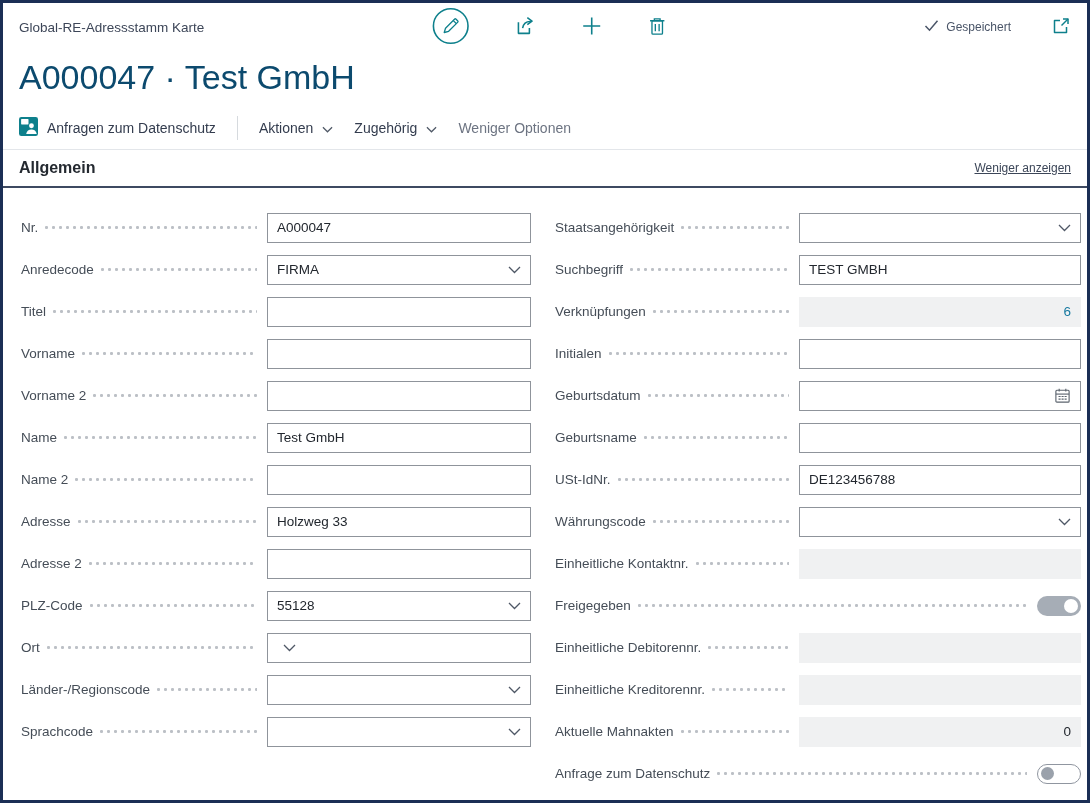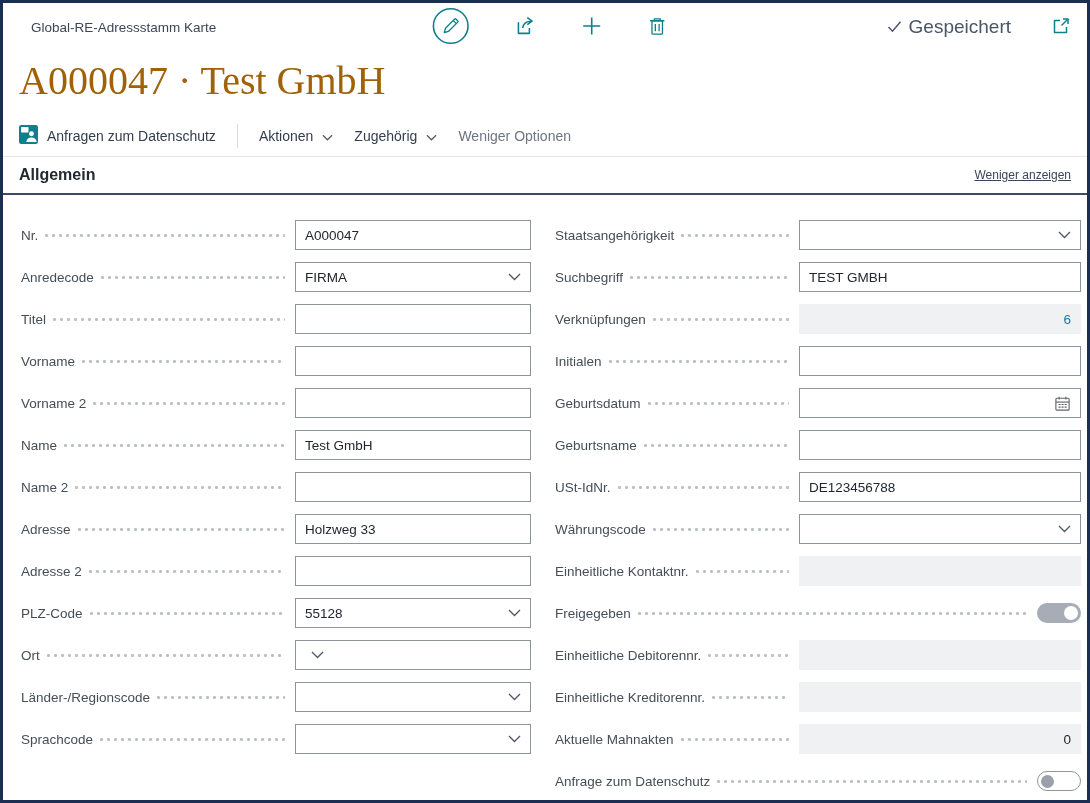--- a/index.html
+++ b/index.html
@@ -7,47 +7,47 @@
   body {
     width:1090px; height:803px;
     border:3px solid #1b2f55;
     background:#fff;
     font-family:"Liberation Sans", sans-serif;
     overflow:hidden;
     position:relative;
   }
   
   .topbar { height:48px; display:flex; align-items:center; padding:0 16px; position:relative; }
-  .caption { font-size:13.5px; color:#3d4658;margin-left:12px; }
+  .caption { font-size:13.5px; color:#3d4658; }
   .center-icons { position:absolute; left:50%; transform:translateX(-48%); top:0; height:48px;
                   display:flex; align-items:center; gap:44px; }
   .iconbtn { display:flex; align-items:center; justify-content:center; cursor:pointer; background:none; border:none; padding:0; }
   .right-group { margin-left:auto; display:flex; align-items:center; gap:40px; }
-  .saved { display:flex; align-items:center; gap:7px; font-size:19px; color:#4a5568; }
+  .saved { display:flex; align-items:center; gap:7px; font-size:12px; color:#4a5568; }
   
-  .page-title { font-size:40px; font-weight:300; color:#a16207; padding:6px 16px 10px; line-height:1.2;font-family:Liberation Serif, serif; }
+  .page-title { font-size:34px; font-weight:300; color:#0c4a6e; padding:6px 16px 10px; line-height:1.2; }
   
   .actionbar { display:flex; align-items:center; gap:21px; padding:0 16px; height:42px; border-bottom:1px solid #e3e6ea; }
   .action-item { display:flex; align-items:center; gap:9px; font-size:14px; color:#333c4e; cursor:pointer; white-space:nowrap; }
   .action-item.muted { color:#6d7482; }
   .vdiv { width:1px; height:24px; background:#d6dade; }
   
   .section-header { display:flex; align-items:center; justify-content:space-between; padding:0 16px; height:36px; }
   .section-title { font-weight:700; font-size:16px; color:#242930; }
   .show-less { font-size:12px; color:#3c4658; cursor:pointer;text-decoration:underline; }
   .section-rule { height:2px; background:#3e4a61; }
   
   .form { display:grid; grid-template-columns:510px 526px; column-gap:24px; padding:19px 0 0 18px; }
   .col { display:flex; flex-direction:column; }
   .row { display:flex; align-items:center; height:42px; }
   .flabel { font-size:13.5px; color:#454d57; white-space:nowrap; }
   .leader { flex:1; height:3px; margin:0 10px 0 7px; min-width:10px;
             background-image:radial-gradient(circle at 1.5px 1.5px,#bcc0c6 1.3px,transparent 1.7px);
             background-size:7px 3px; background-repeat:repeat-x; }
-  .box { width:236px; height:30px; border:1px solid #8f949b; background:#fff;
+  .box { width:264px; height:30px; border:1px solid #8f949b; background:#fff;
          display:flex; align-items:center; padding:0 9px; font-size:13.5px; color:#22272e; flex:none; }
   .col-right .box { width:282px; }
   .box .val { flex:1; overflow:hidden; white-space:nowrap; }
   .box.disabled { background:#f0f1f2; border-color:#f0f1f2; }
   .val.right { text-align:right; }
   .val.link { color:#1779a0; }
   .chev, .cal { display:flex; margin-left:6px; flex:none; cursor:pointer; }
   .toggle { width:44px; height:20px; border-radius:10px; position:relative; flex:none; cursor:pointer; }
   .toggle.on { background:#a6adb6; }
   .toggle.on .knob { position:absolute; right:3px; top:3px; width:14px; height:14px; border-radius:50%; background:#fff; }

